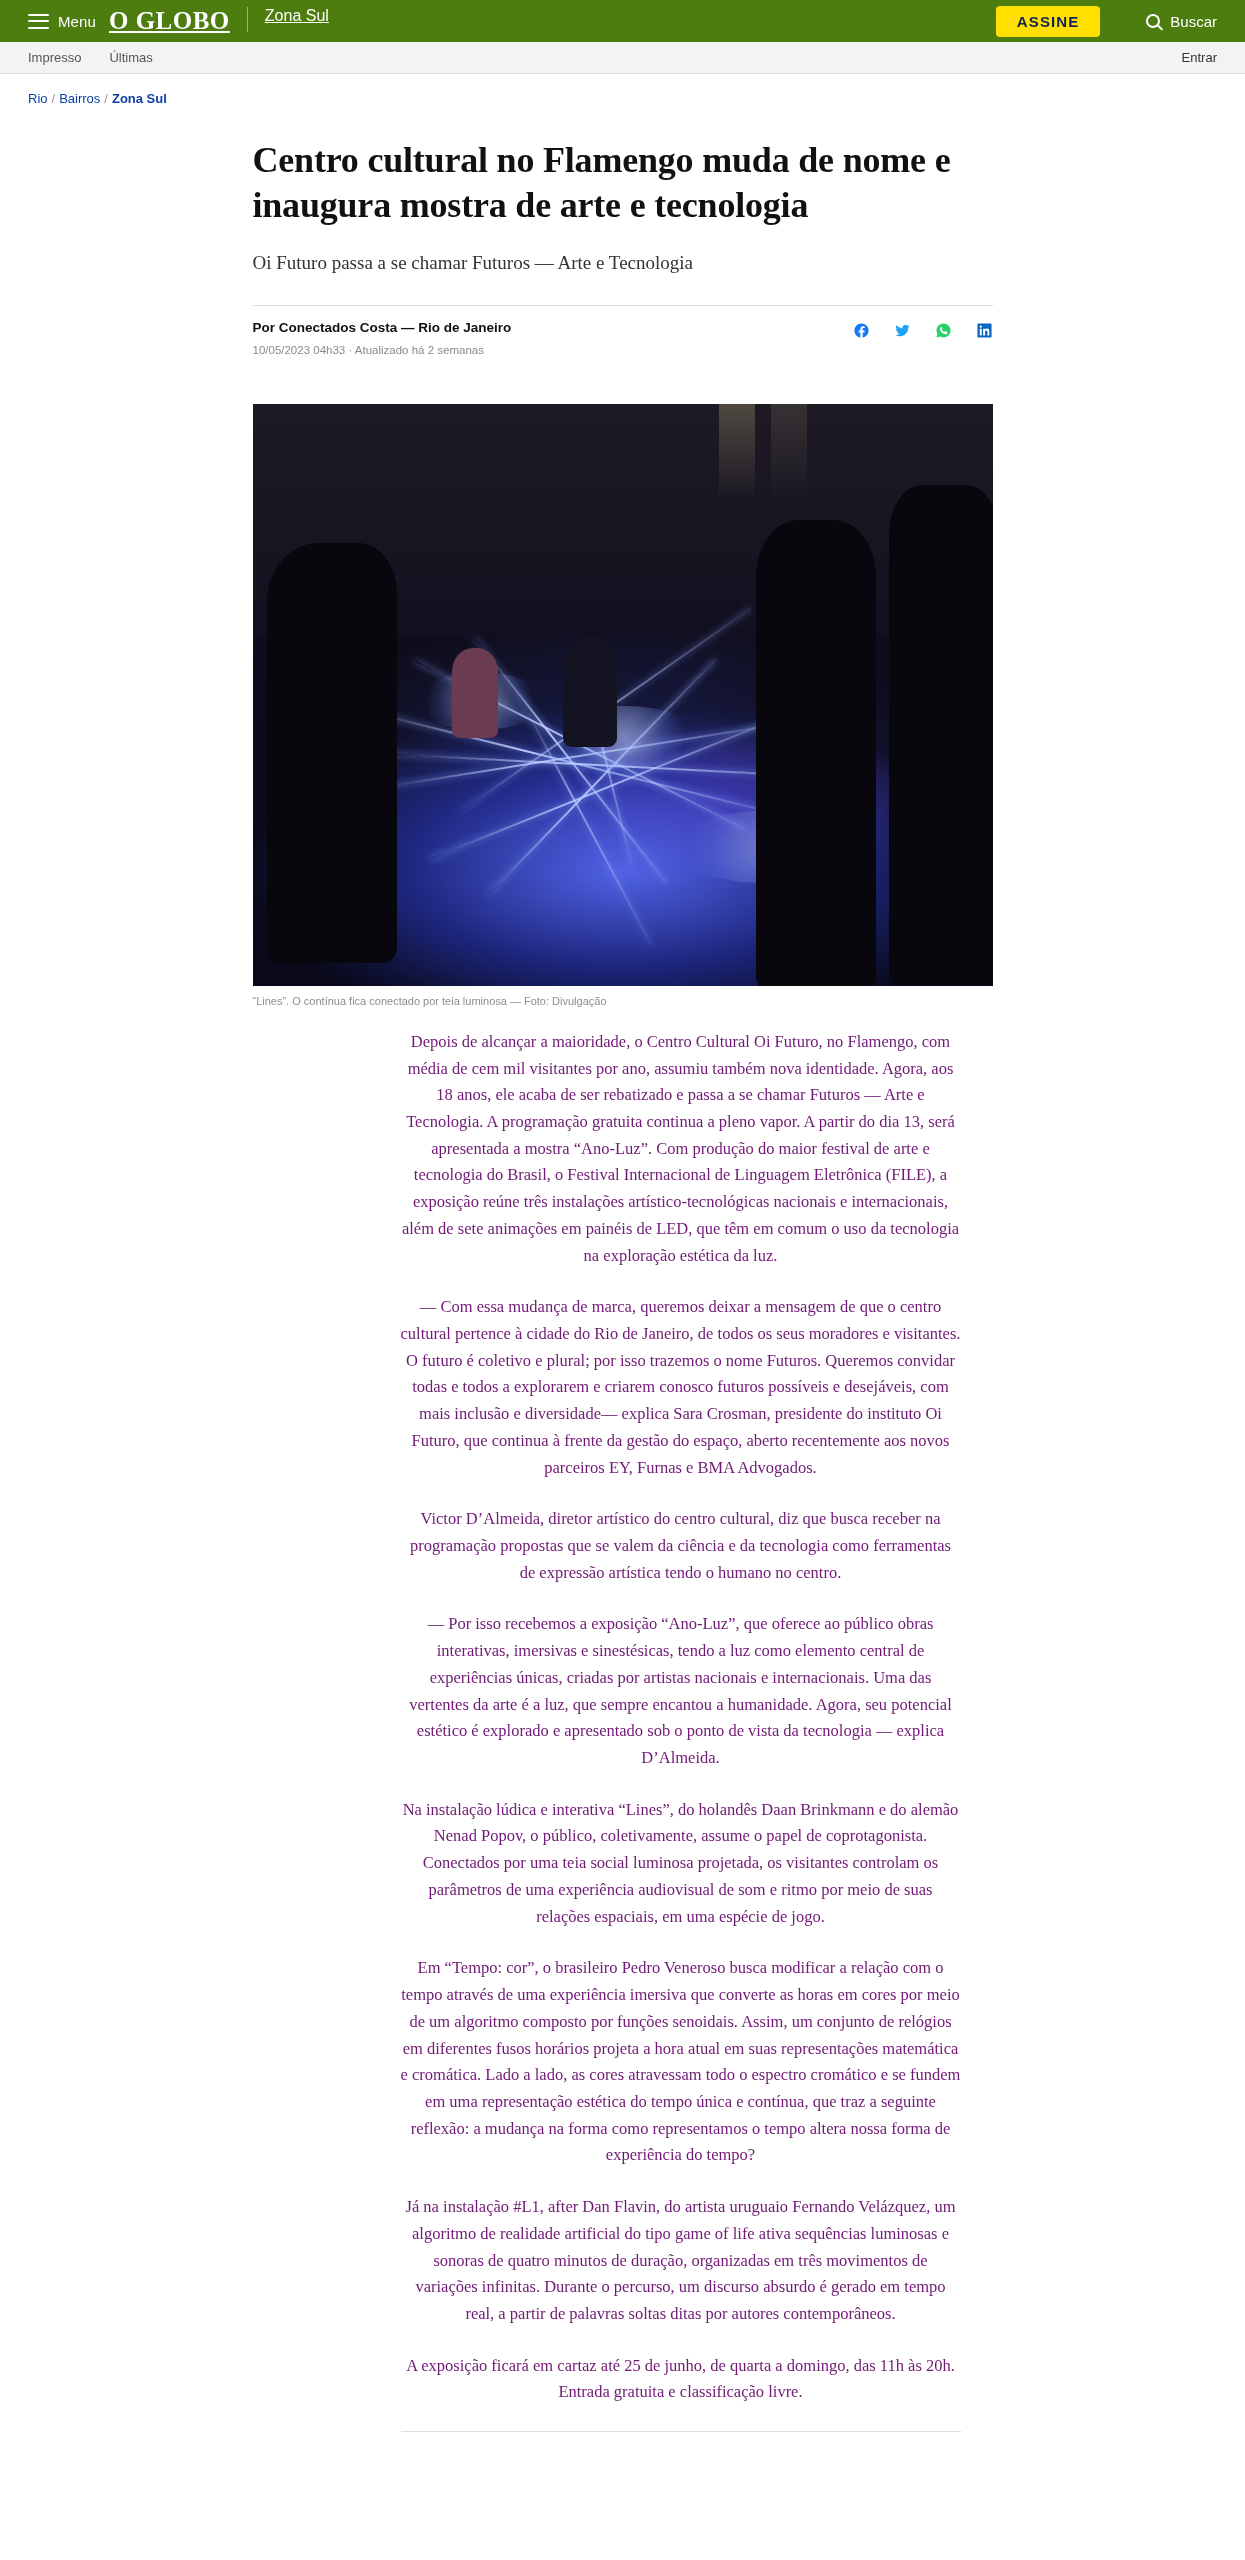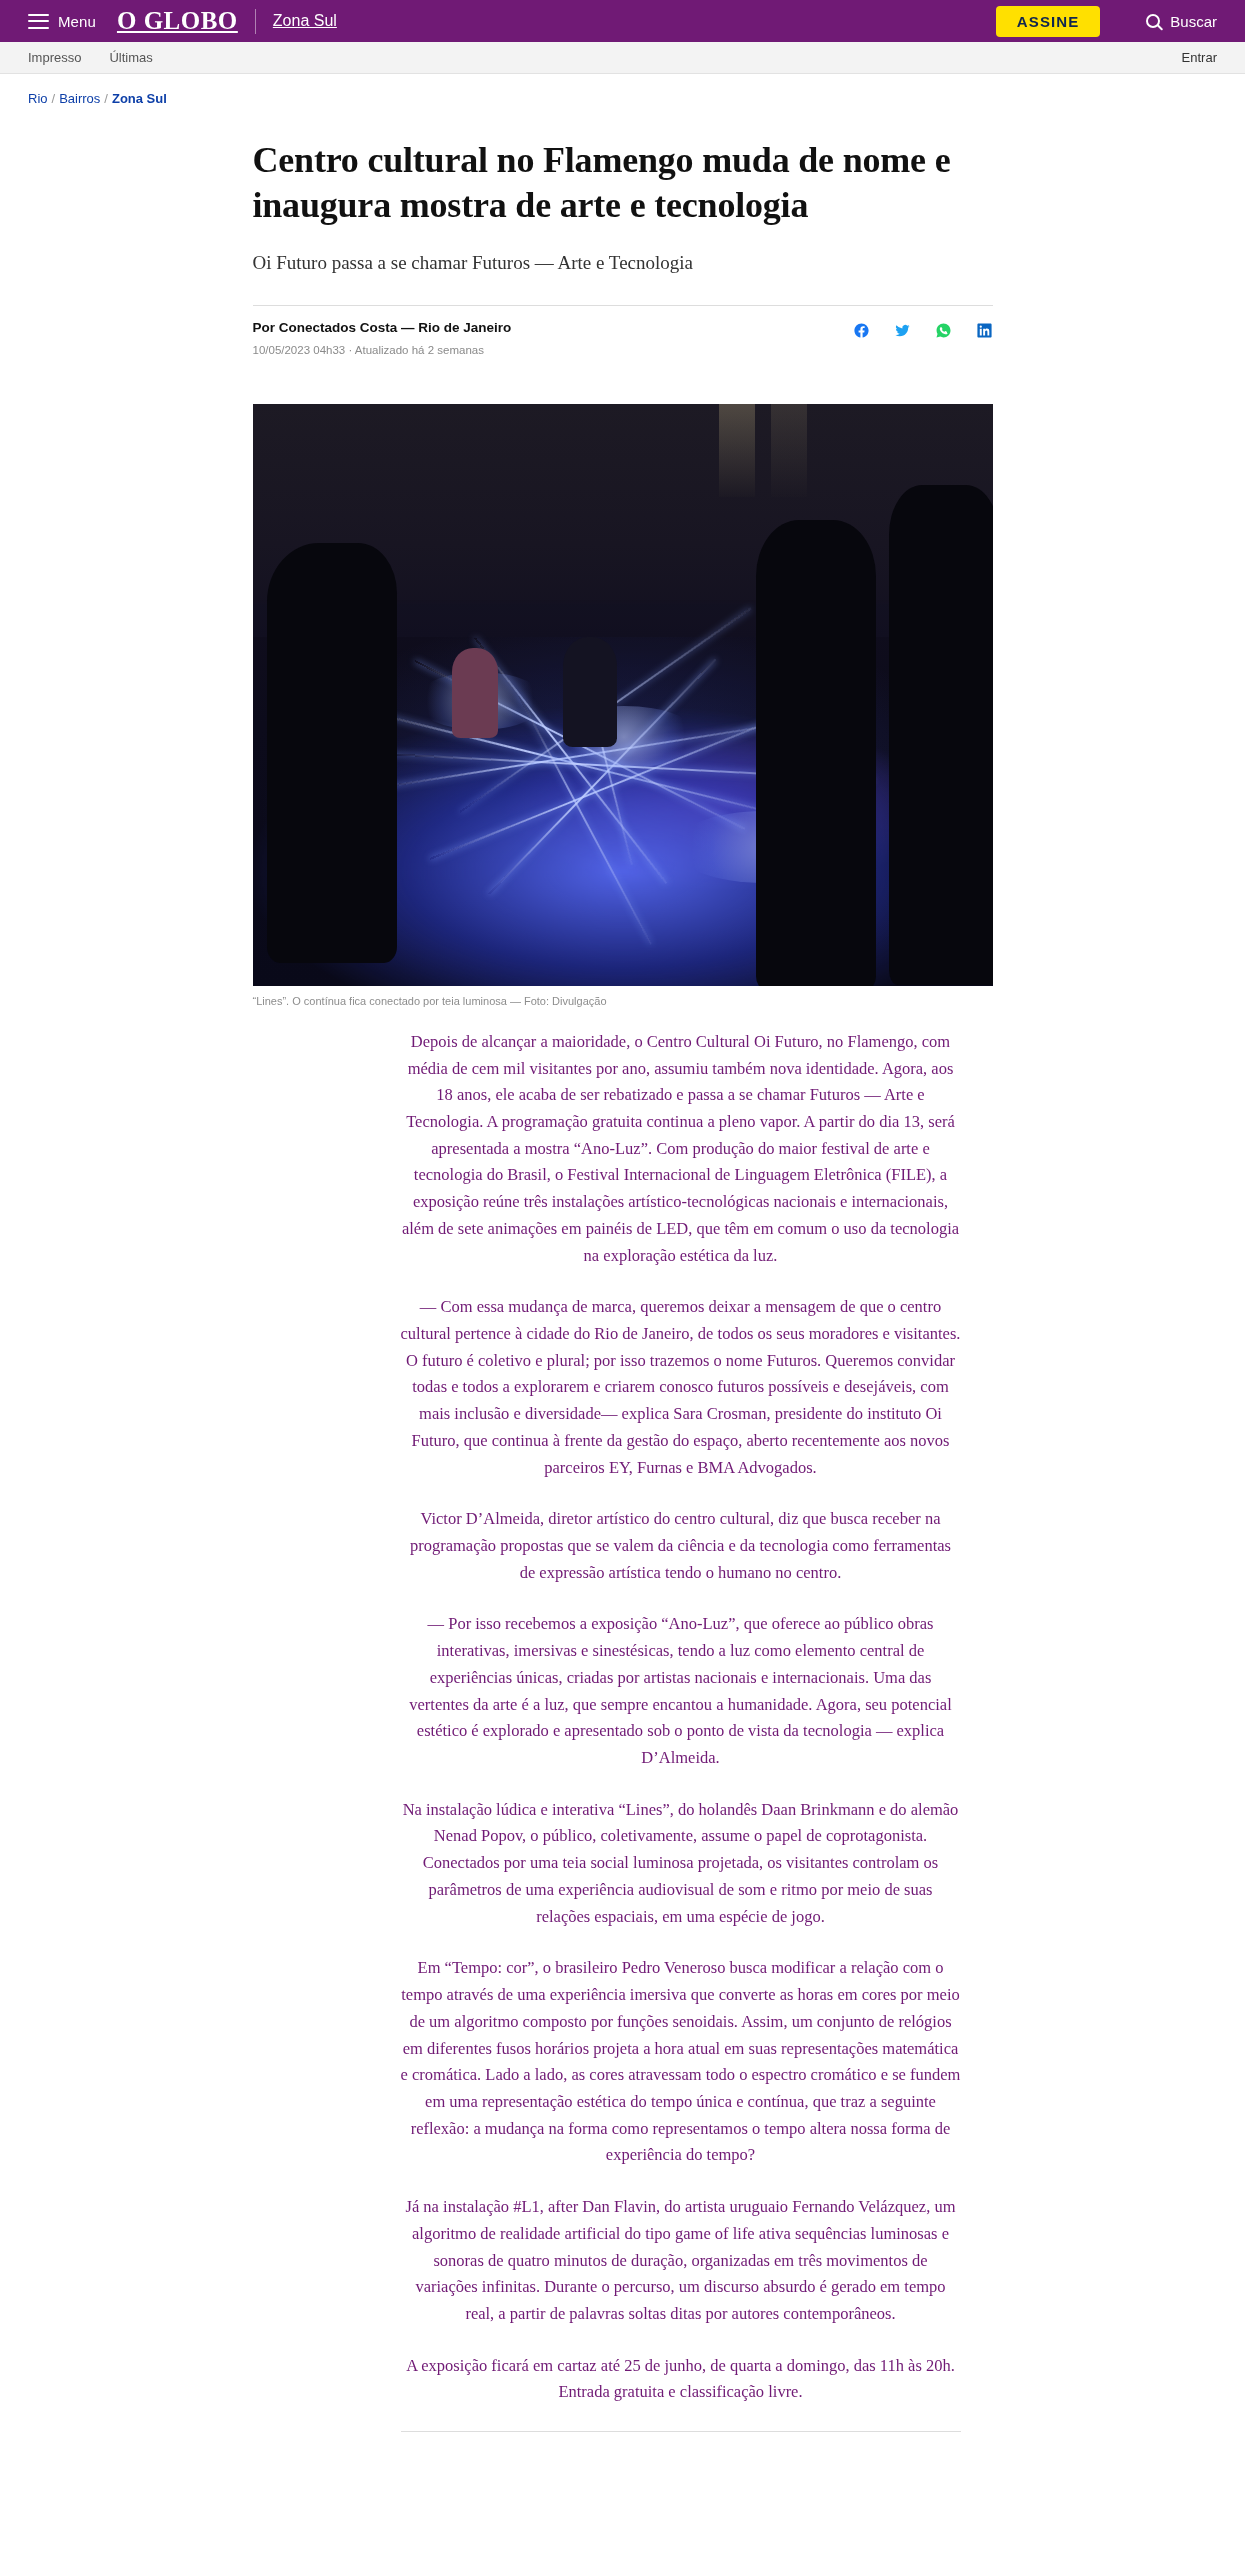--- a/index.html
+++ b/index.html
@@ -6,21 +6,21 @@
   html, body {
     width: 1245px;
     background: #ffffff;
     font-family: "Liberation Sans", sans-serif;
   }
   body { width: 1245px; overflow-x: hidden; }
 
   
   .topbar {
     height: 42px;
-    background: #701a75;
+    background: #4d7c0f;
     display: flex;
     align-items: center;
     padding: 0 28px;
     position: relative;
   }
   .menu-btn {
     display: flex;
     align-items: center;
     gap: 9px;
     color: #fff;
@@ -39,23 +39,23 @@
     background: #fff;
     border-radius: 1px;
   }
   .menu-label {
     font-size: 15px;
     font-weight: 400;
     letter-spacing: .1px;
   }
   .brand-wrap {
     display: flex;
-    align-items: center;
+    align-items: flex-start;
     gap: 17px;
-    margin-left: 21px;
+    margin-left: 13px;
   }
   .brand {
     color: #fff;
     font-family: "Liberation Serif", serif;
     font-weight: 700;
     font-size: 25px;
     letter-spacing: .5px;
   }
   .brand-divider {
     width: 1px;

